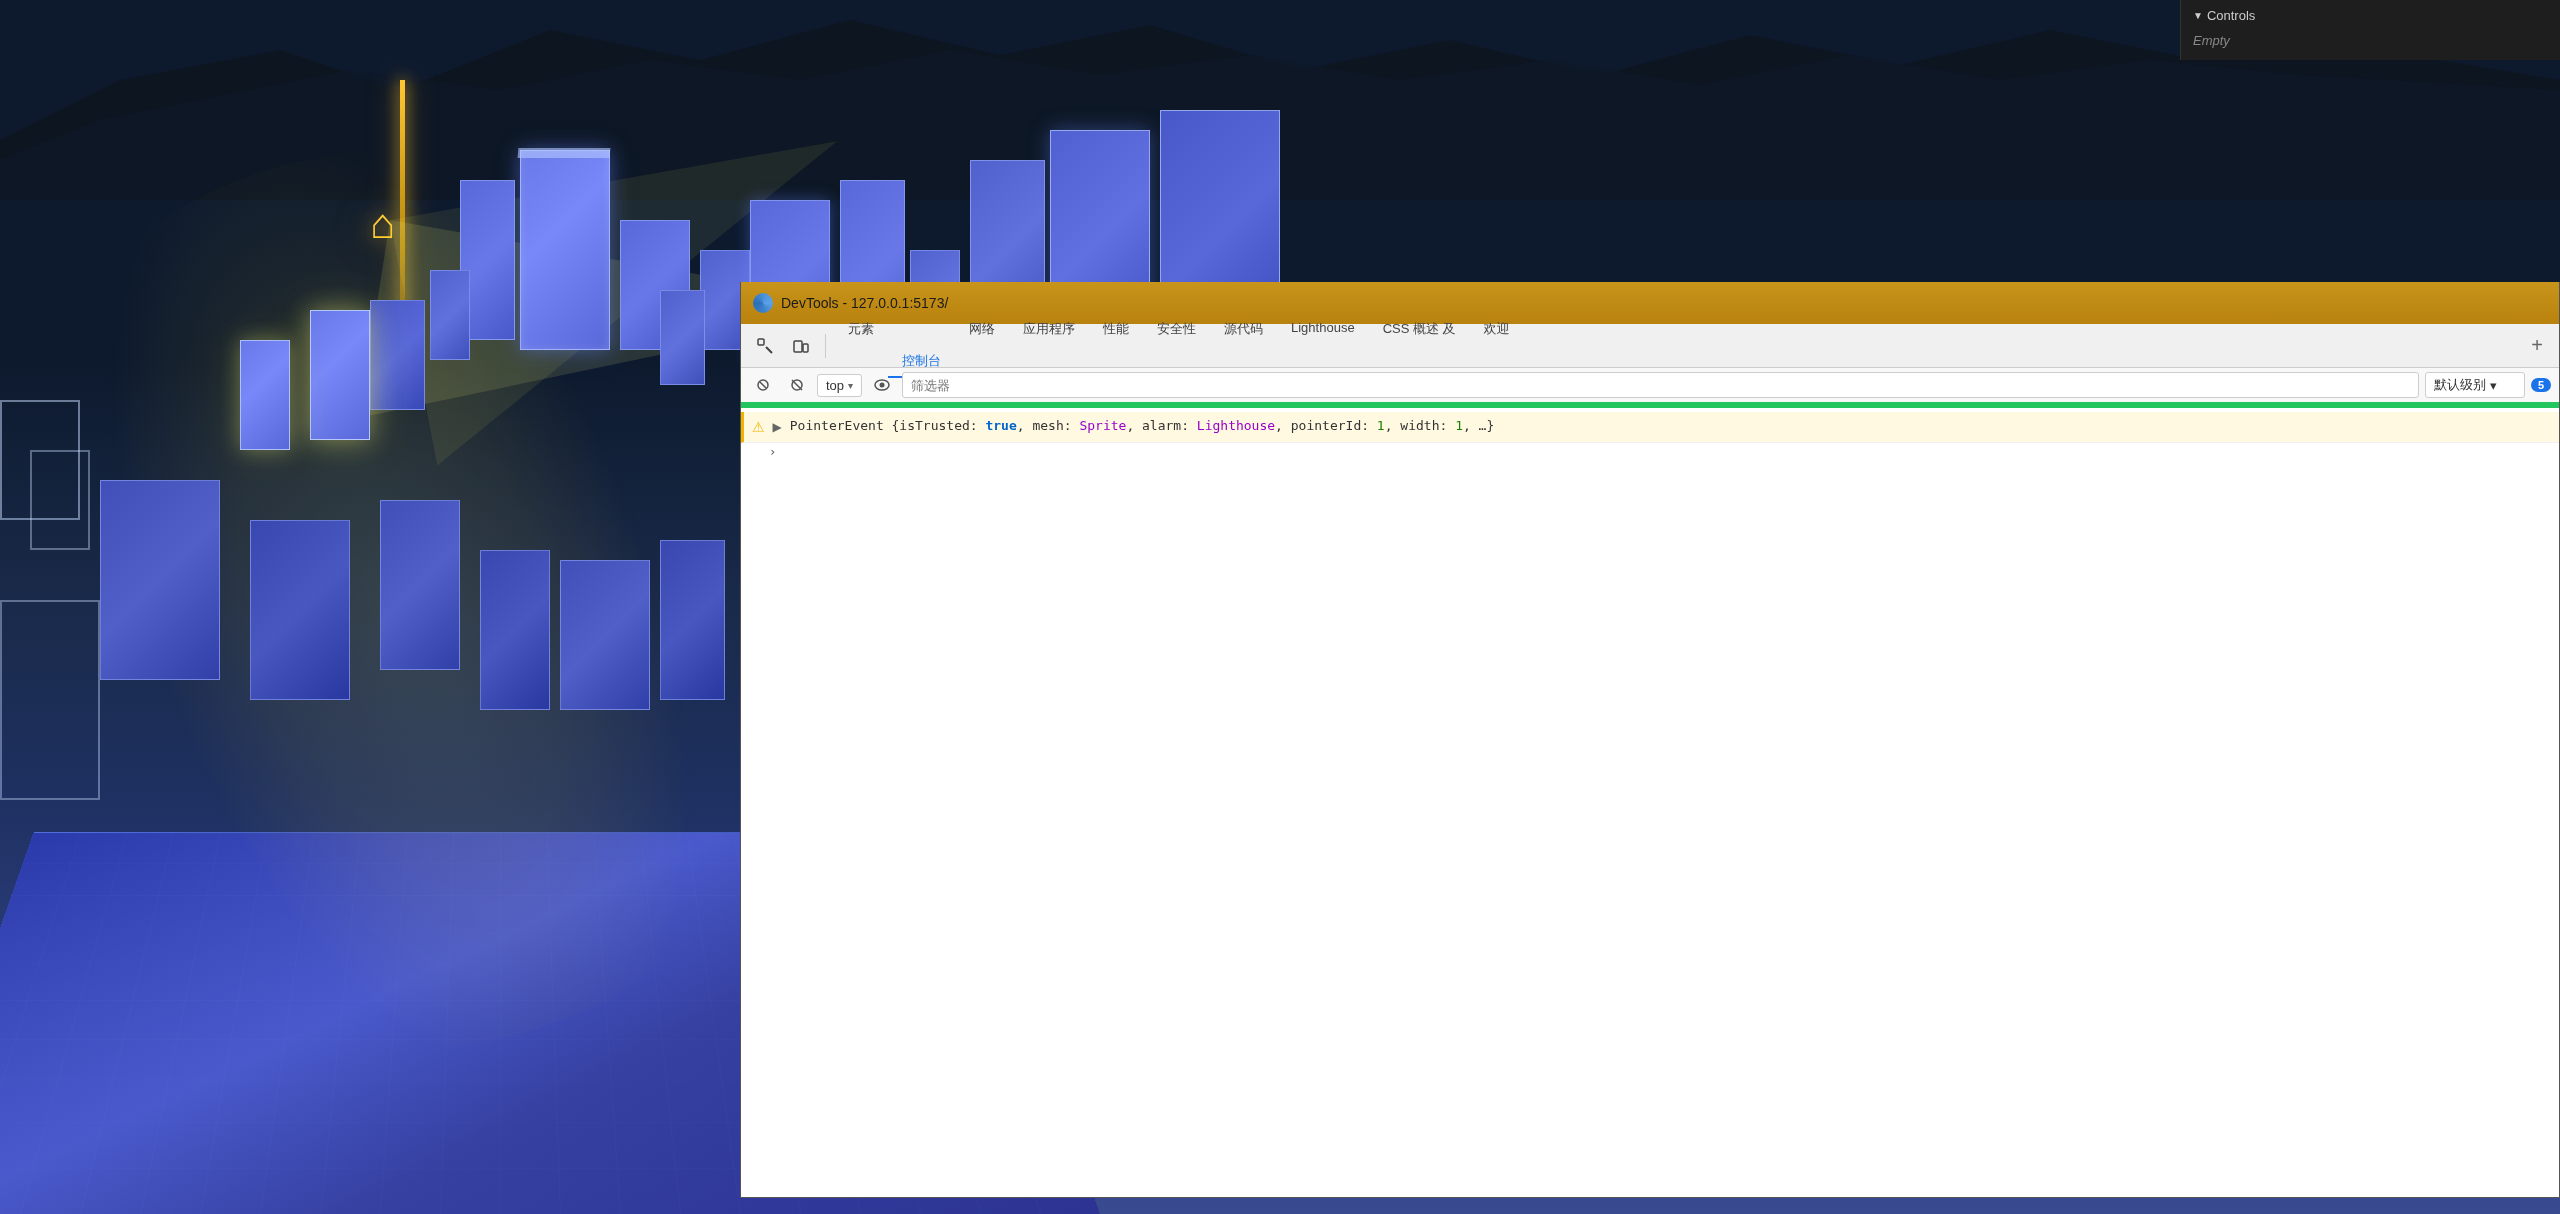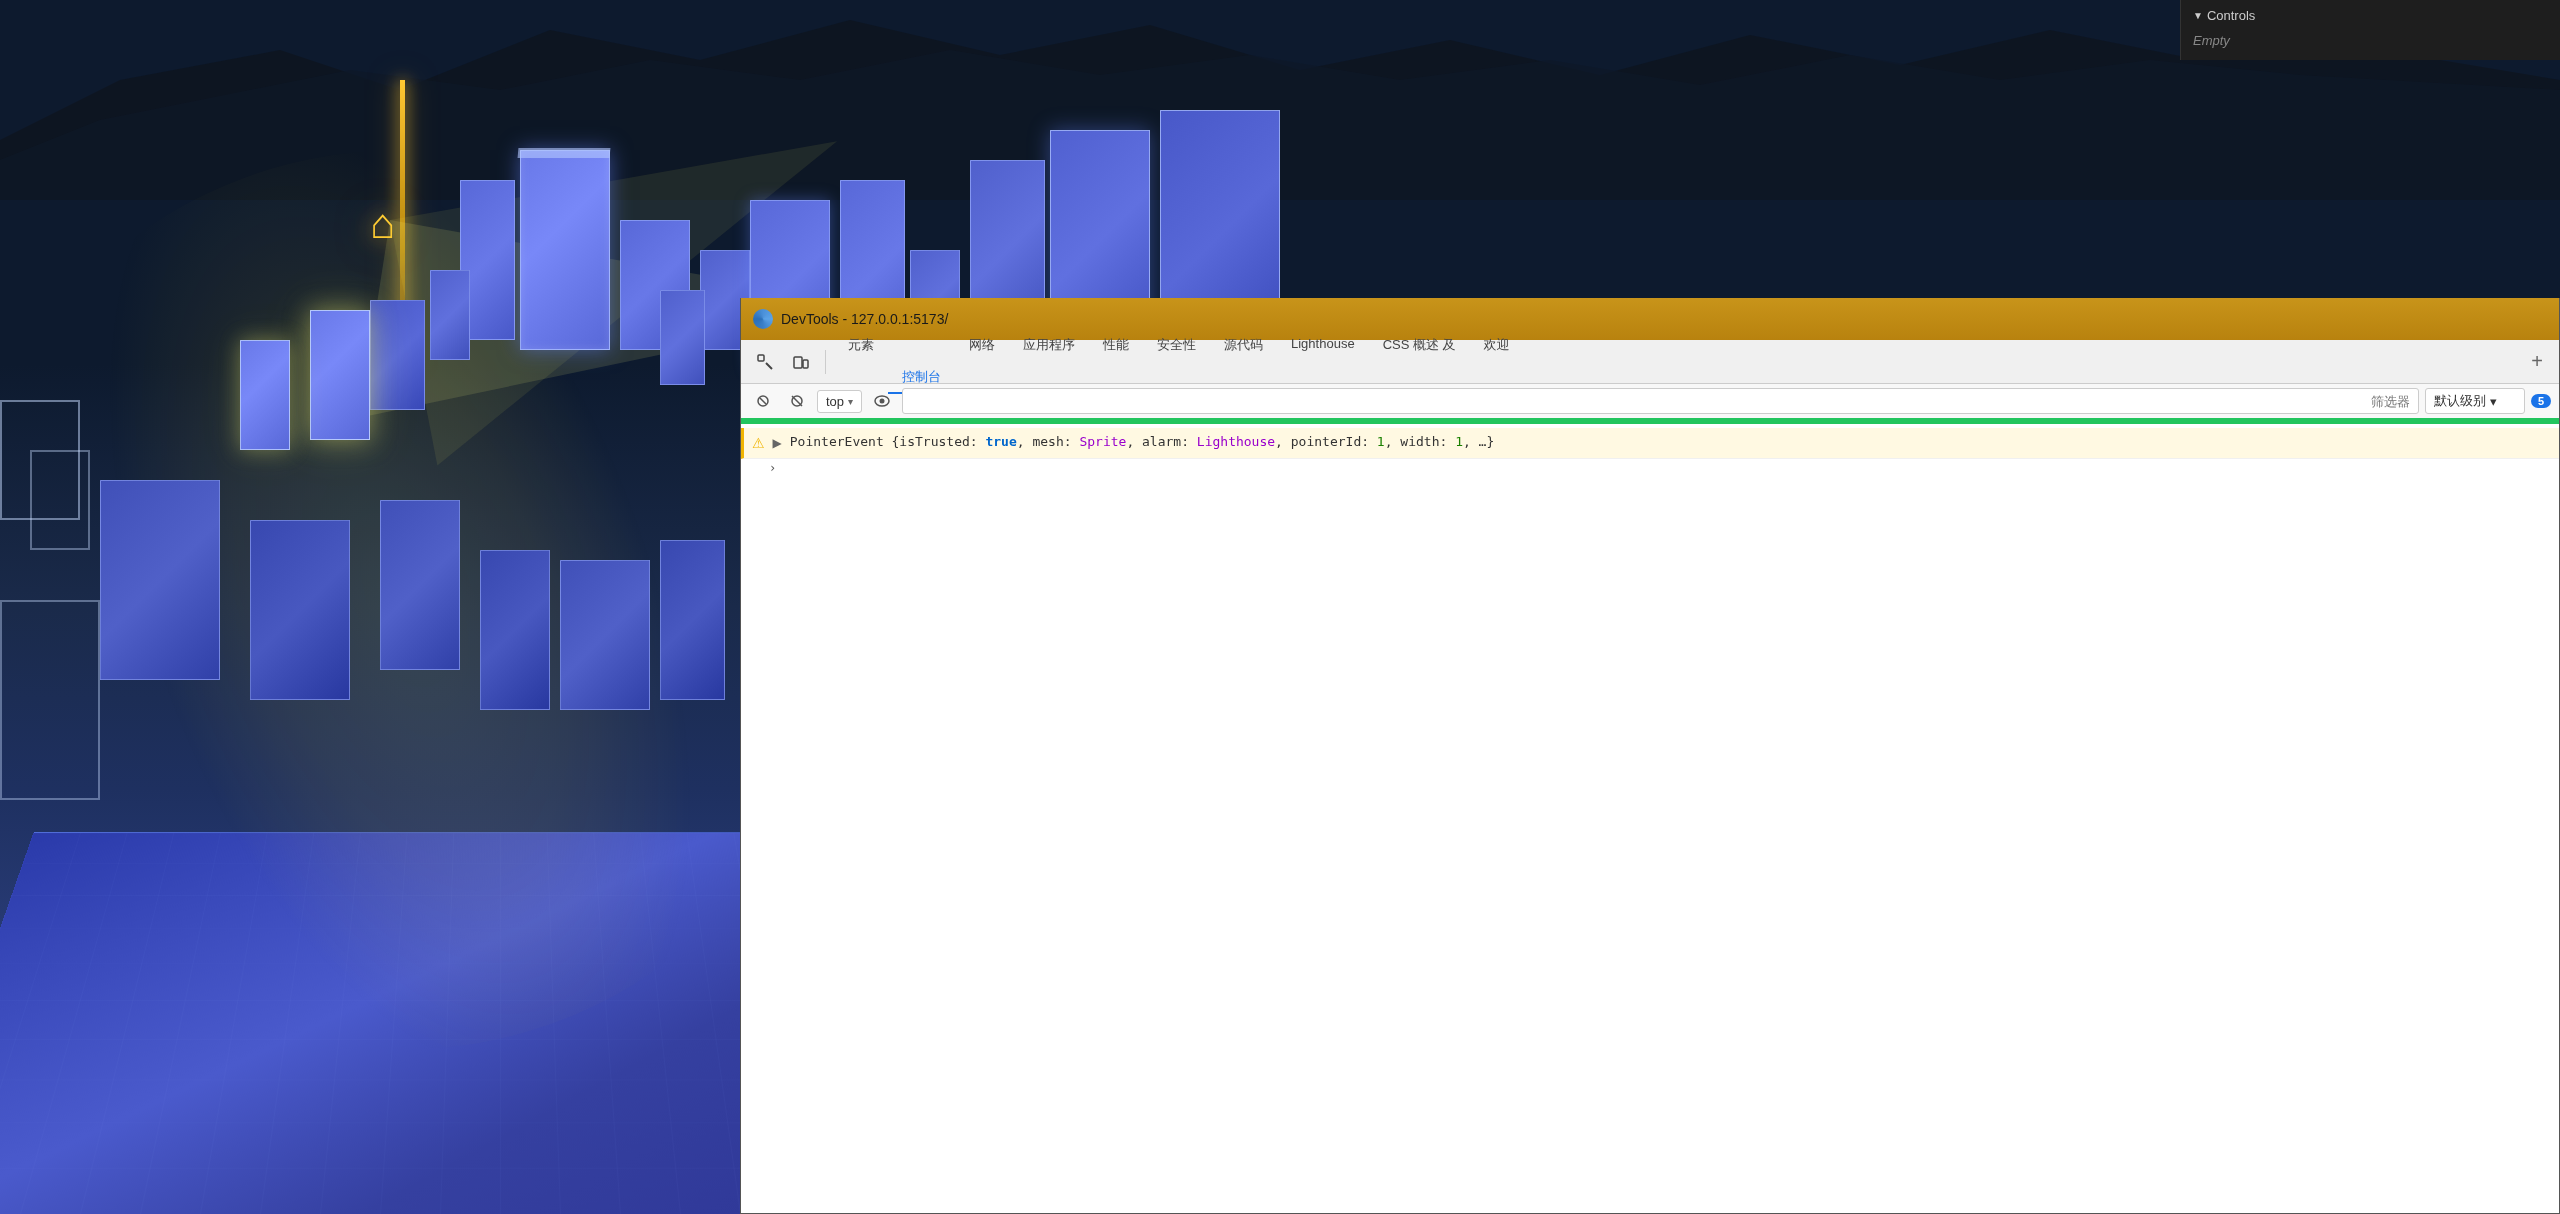--- a/index.html
+++ b/index.html
@@ -51,21 +51,21 @@
     .controls-empty {
       color: #888;
       font-size: 13px;
       font-style: italic;
       padding: 4px 0;
     }
 
     
     .devtools-panel {
       position: absolute;
-      top: 298px;
+      top: 282px;
       left: 740px;
       width: 1820px;
       height: 916px;
       background: #ffffff;
       border: 1px solid #555;
       border-top: none;
       z-index: 50;
     }
 
     
@@ -225,21 +225,20 @@
       height: 26px;
     }
 
     .filter-input {
       border: none;
       outline: none;
       font-size: 13px;
       width: 100%;
       color: #333;
       background: transparent;
-      text-align: right;
     }
 
     .level-selector {
       display: flex;
       align-items: center;
       gap: 4px;
       padding: 3px 8px;
       background: #fff;
       border: 1px solid #ccc;
       border-radius: 3px;

